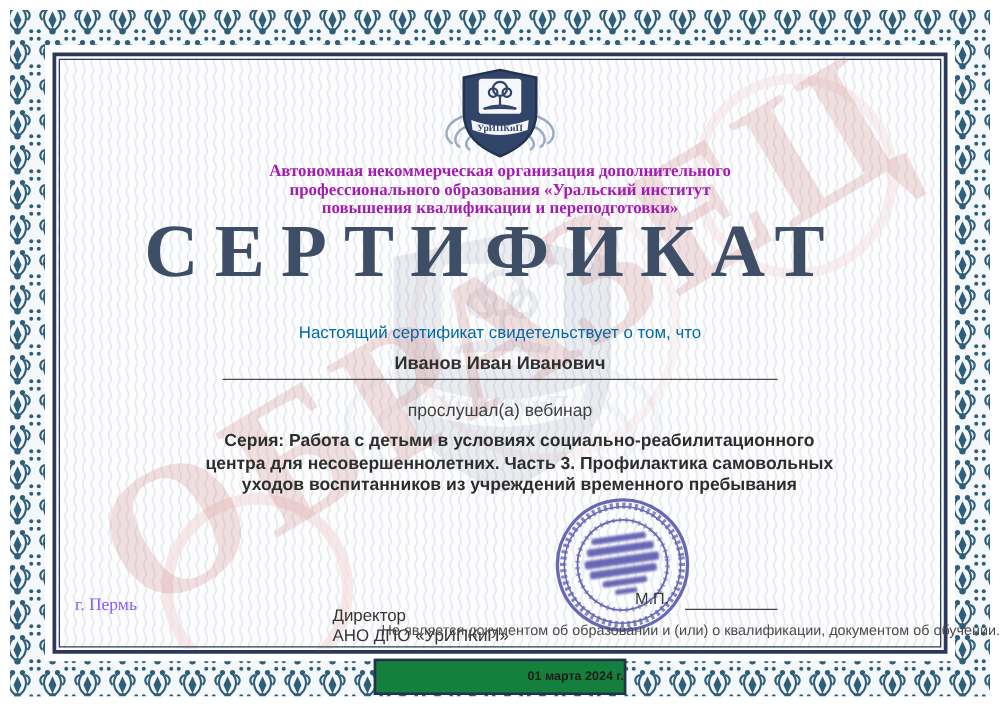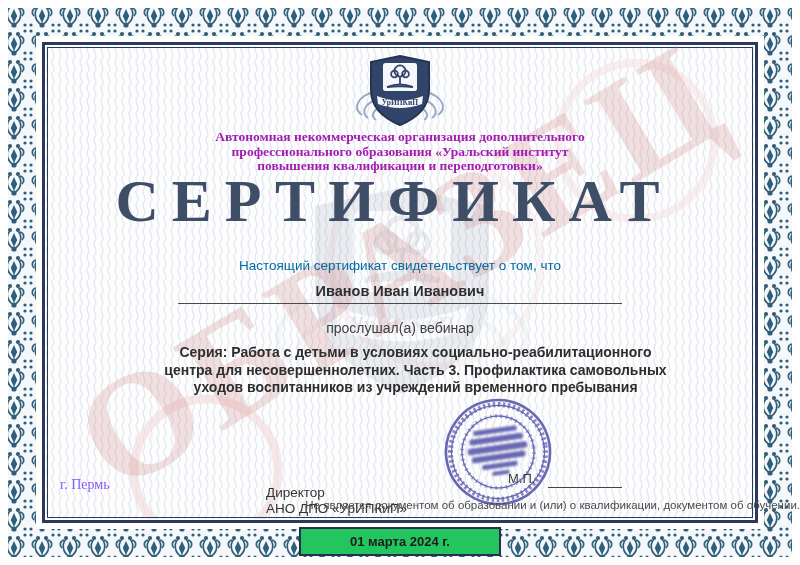--- a/index.html
+++ b/index.html
@@ -46,23 +46,23 @@
     font-size:14px;font-weight:bold;line-height:17.5px;color:#2d2d2d;padding-left:31px;
   }
   .city{position:absolute;left:60px;top:477px;font-size:14px;color:#8b5cf6;font-family:Liberation Serif, serif;}
   .signatory{position:absolute;left:266px;top:458px;font-size:13.5px;line-height:16px;color:#333;margin-top:27px;}
   .stamp{position:absolute;left:443px;top:396px;}
   .mp{position:absolute;left:508px;top:471px;font-size:13px;color:#3a3a3a;}
   .sig-line{position:absolute;left:548px;top:487px;width:74px;border-top:1.4px solid #444;}
   .disclaimer{position:absolute;left:0;right:0;top:499px;text-align:right;font-size:11.5px;color:#4a4a4a;}
   .date-box{
     position:absolute;left:50%;top:527px;transform:translateX(-50%);
-    width:198px;height:25px;line-height:25px;background:#22c55e;
-    border:2px solid #252f4e;text-align:center;
-    font-size:13px;font-weight:bold;color:#1c1c1c;z-index:5;
+    width:198px;height:25px;line-height:25px;background:#15803d;
+    border:2px solid #252f4e;text-align:right;
+    font-size:10px;font-weight:bold;color:#1c1c1c;z-index:5;
   }
 </style>
 </head>
 <body>
 
 <div class="certificate">
 
   <svg class="border-svg" width="800" height="565" aria-hidden="true">
     <defs>
       <pattern id="orn" width="28" height="28" patternUnits="userSpaceOnUse">

